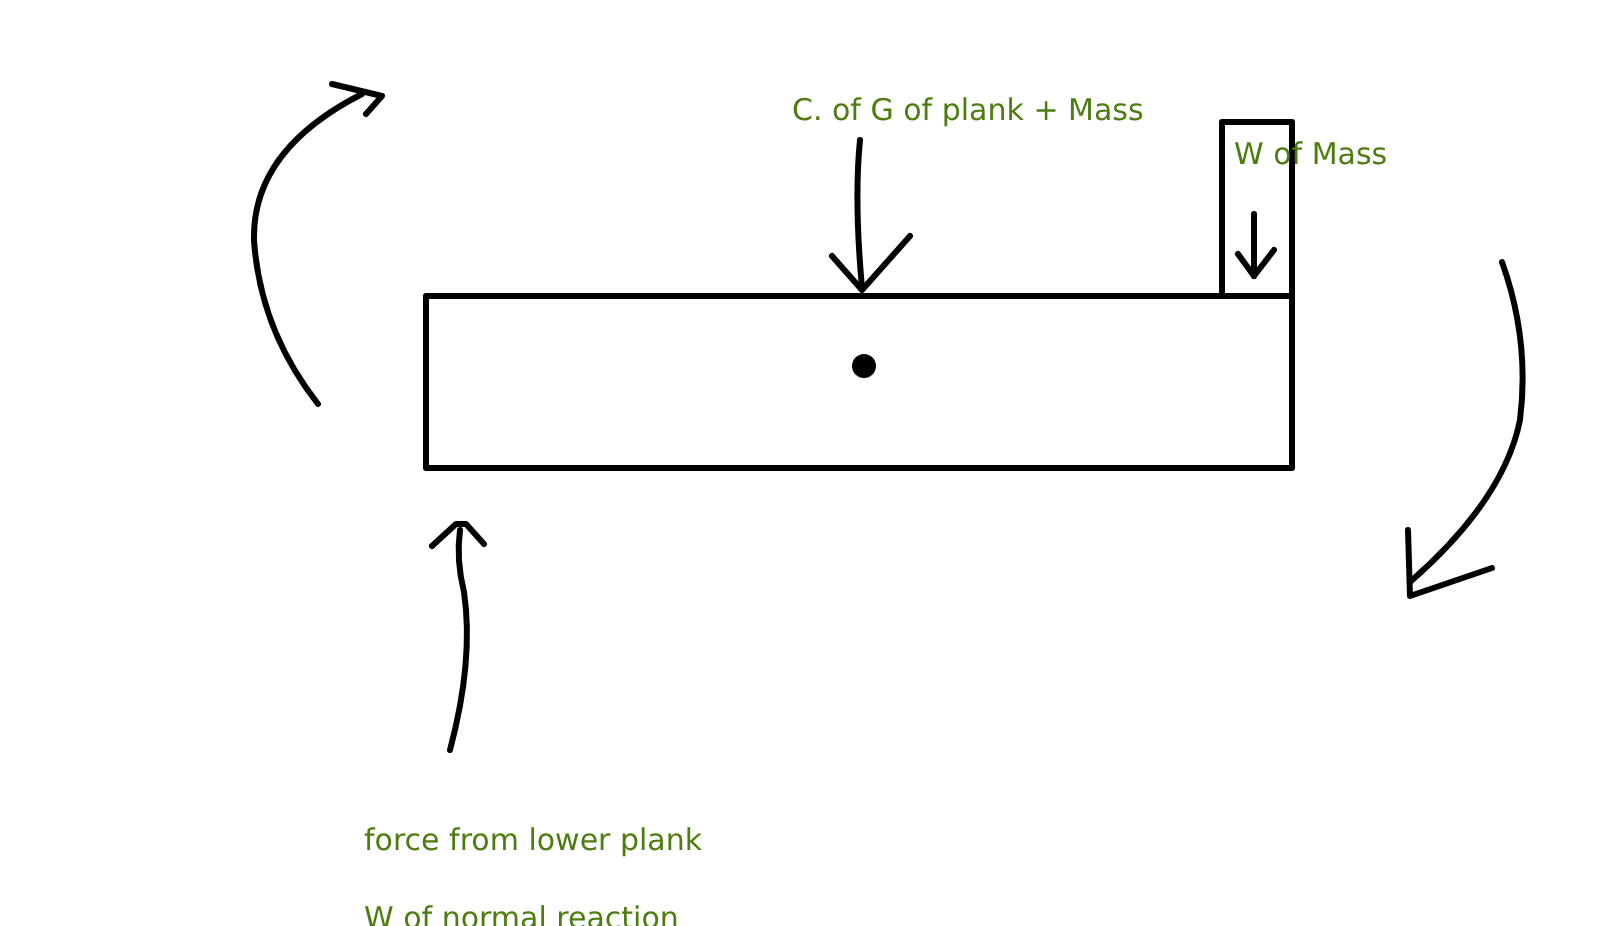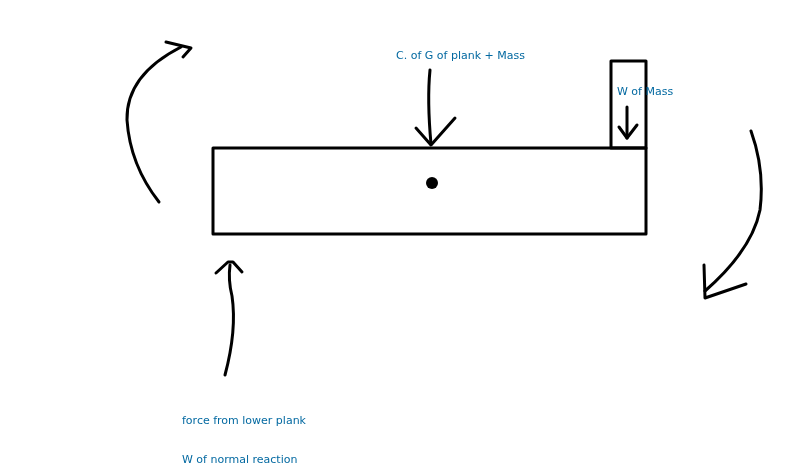--- a/index.html
+++ b/index.html
@@ -1,22 +1,22 @@
 <!DOCTYPE html>
 <html><head>
   <meta charset="utf-8">
   <style>
     html, body { margin: 0; padding: 0; background: #ffffff; }
     body { width: 800px; height: 463px; position: relative; overflow: hidden; }
     svg { position: absolute; left: 0; top: 0; }
     .label {
       position: absolute;
       font-family: "DejaVu Sans", sans-serif;
-      font-size: 11px;
-      color: #0369a1;
+      font-size: 15px;
+      color: #4d7c0f;
       white-space: nowrap;
       line-height: 19px;
     }
     .stroke { fill: none; stroke: #000; stroke-width: 3; stroke-linecap: round; stroke-linejoin: round; }
   </style>
 </head>
 <body>
 
 <svg width="800" height="463" viewBox="0 0 800 463">
 
@@ -46,15 +46,15 @@
     <path class="stroke" d="M166 42 L191 48 L183 57"></path>
   </g>
 
   <g>
     <path class="stroke" d="M751 131 Q765 170 760 210 Q752 250 705 291"></path>
     <path class="stroke" d="M704 265 L705 298 L746 284"></path>
   </g>
 </svg>
 
 <div class="label" style="left:396px; top:46px;">C. of G of plank + Mass</div>
-<div class="label" style="left:617px; top:82px;">W of Mass</div>
+<div class="label" style="left:617px; top:68px;">W of Mass</div>
 <div class="label" style="left:182px; top:403px;margin-top:47px;">W of normal reaction</div>
 <div class="label" style="left:182px; top:411px;">force from lower plank</div>
 
 </body></html>

